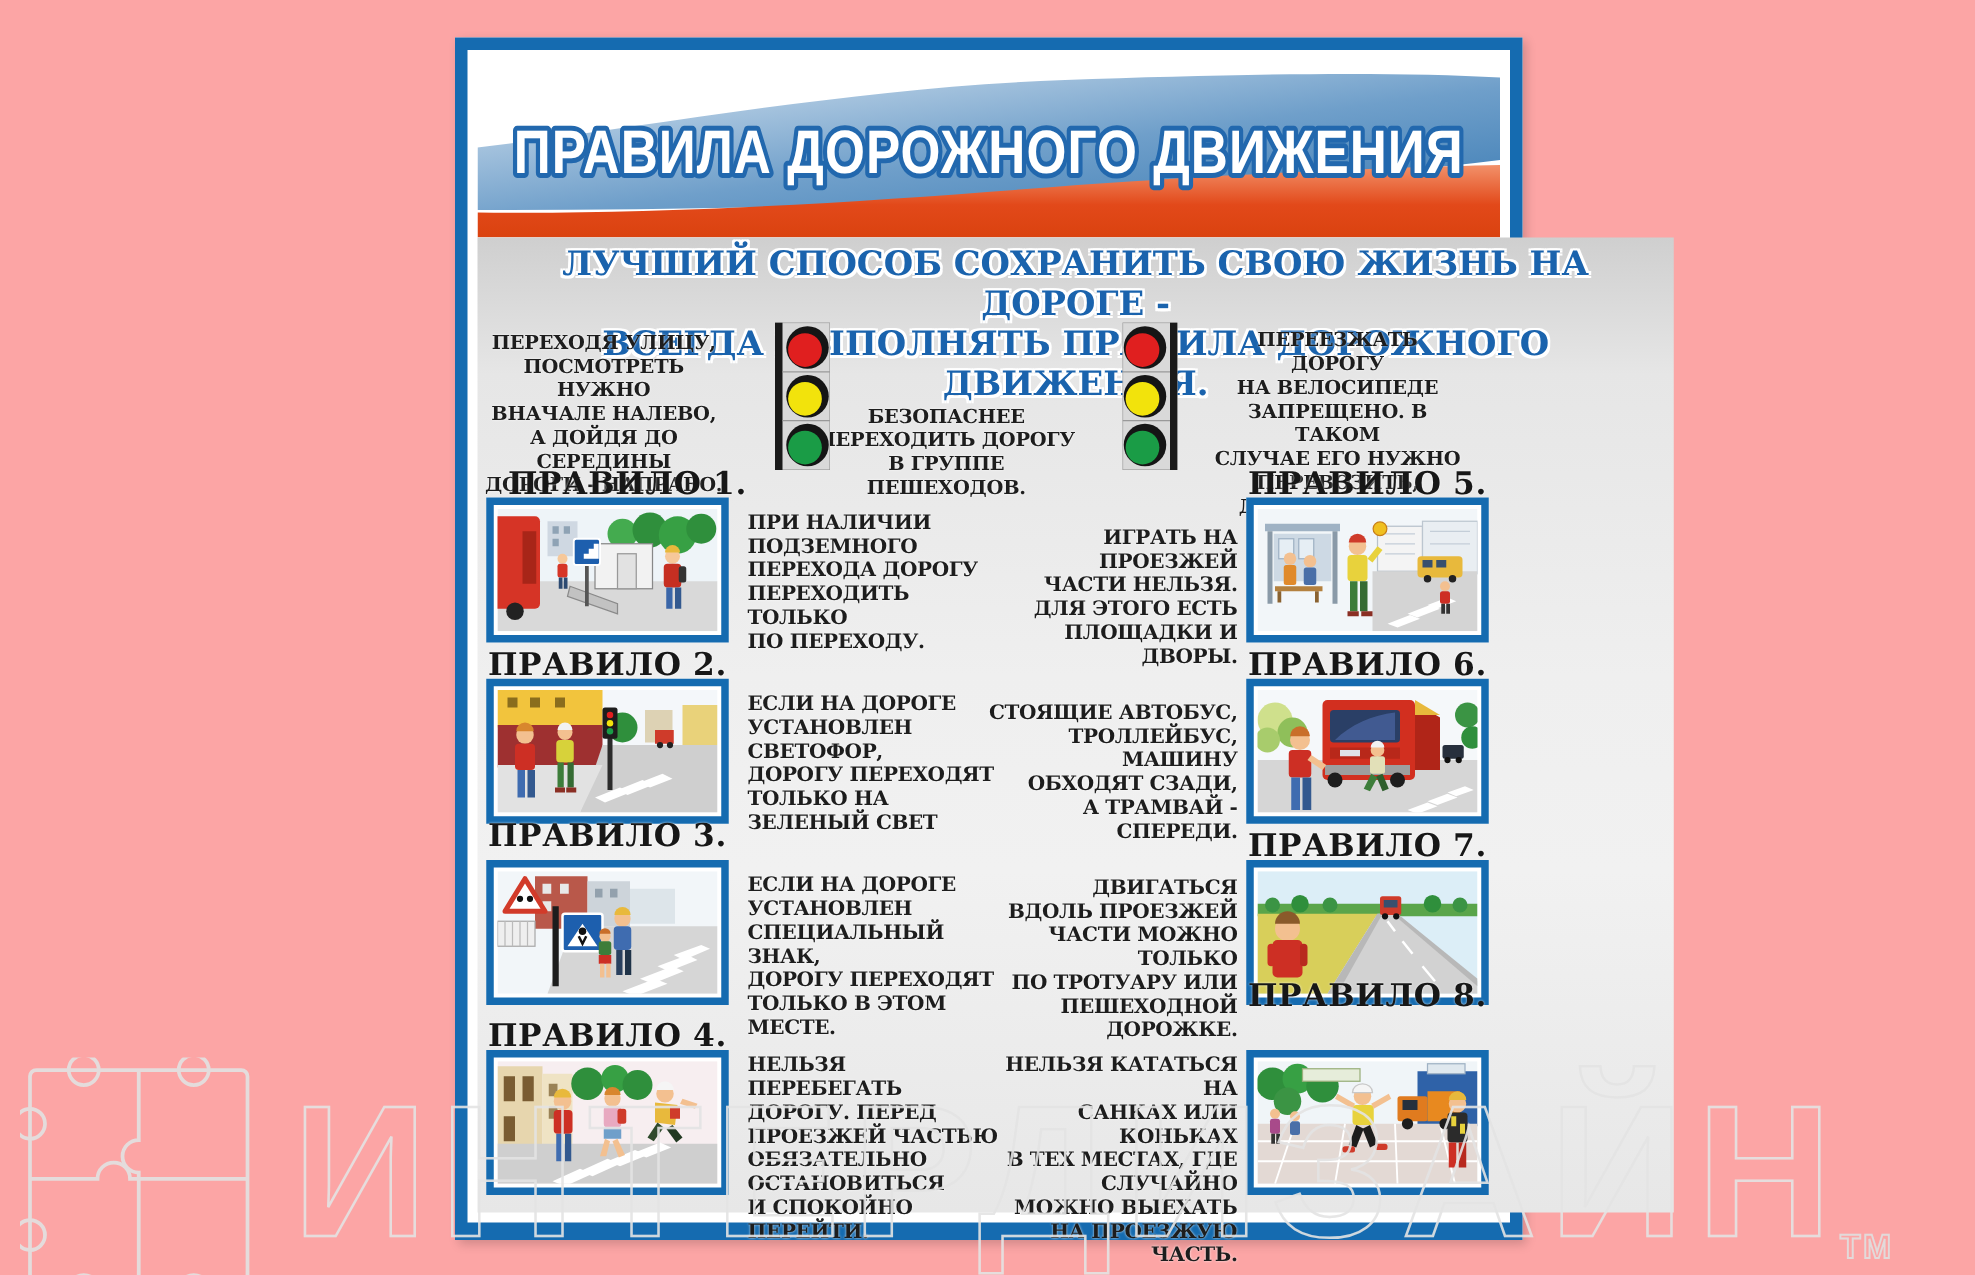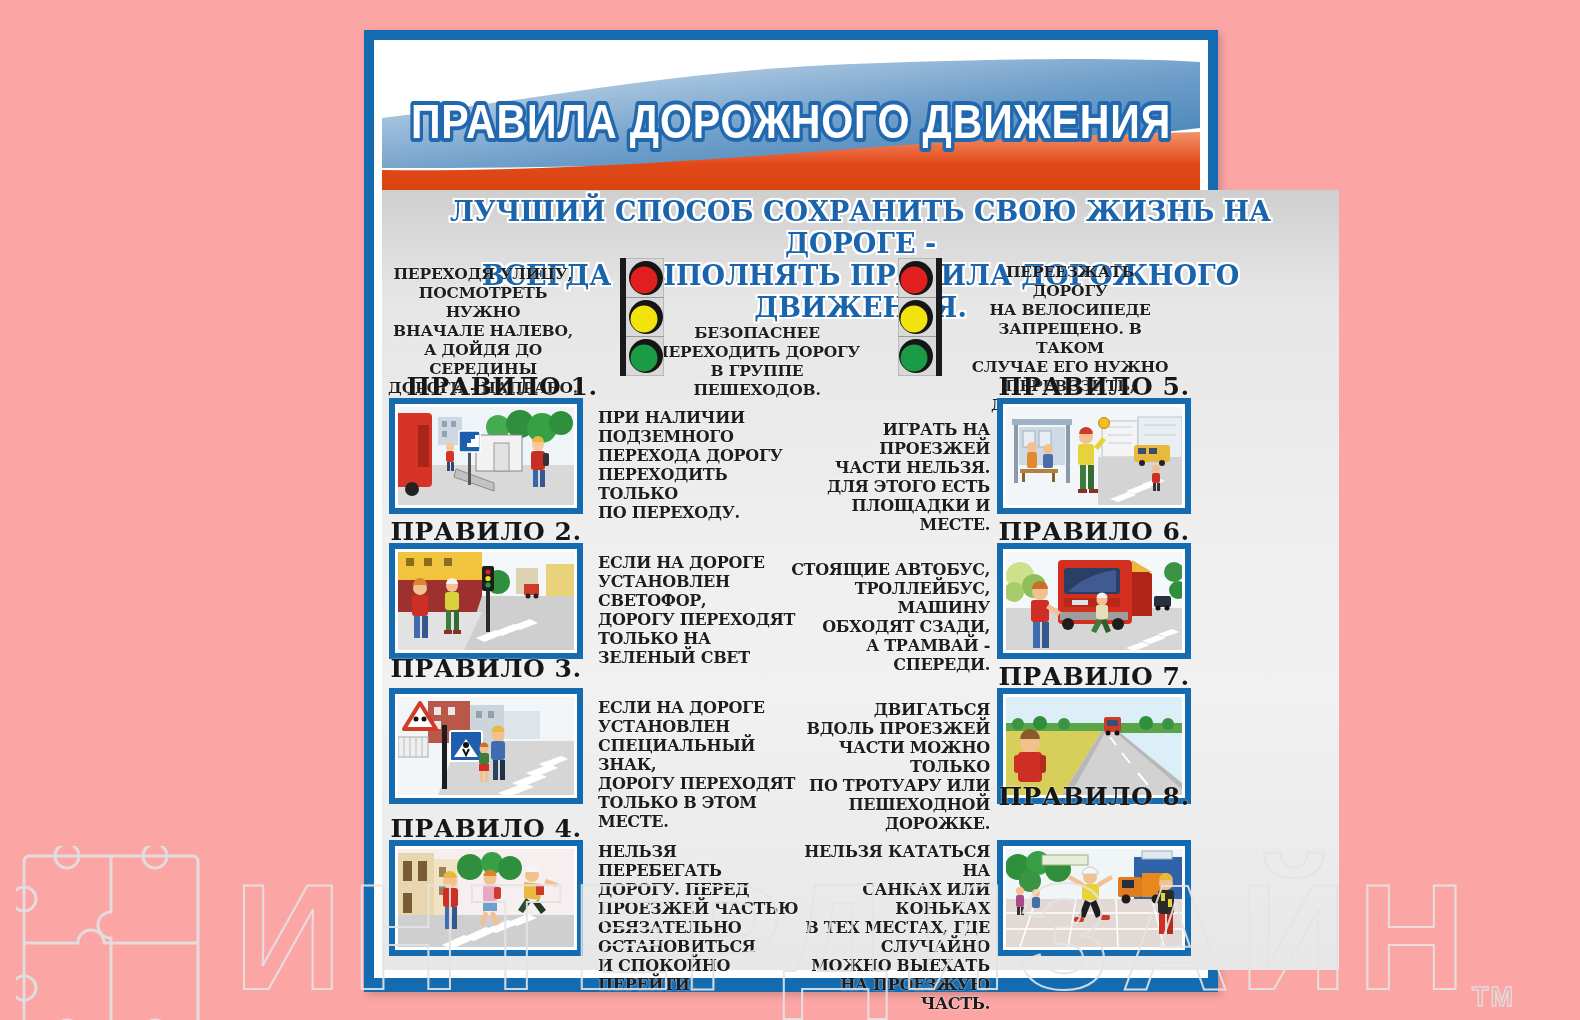--- a/index.html
+++ b/index.html
@@ -378,21 +378,21 @@
               <circle cx="98" cy="16" r="5.5" fill="#f0c020" stroke="#c87f17"></circle>
               <circle cx="150" cy="62" r="4" fill="#f3c090"></circle>
                 <rect x="146" y="66" width="8" height="10" rx="2" fill="#cd2f24"></rect>
                 <rect x="147" y="76" width="3" height="8" fill="#333"></rect>
                 <rect x="151" y="76" width="3" height="8" fill="#333"></rect>
             </svg>
           </div>
           <div class="rule-text rtext" style="left:406px; top:230px;">ИГРАТЬ НА ПРОЕЗЖЕЙ
 ЧАСТИ НЕЛЬЗЯ.
 ДЛЯ ЭТОГО ЕСТЬ
-ПЛОЩАДКИ И МЕСТЕ.</div>
+ПЛОЩАДКИ И ДВОРЫ.</div>
         </div>
 
         <div class="col-r">
           <div class="rule-label" style="top:327px;">ПРАВИЛО 6.</div>
           <div class="rule-frame" style="top:353px;">
             <svg viewBox="0 0 176 98" preserveAspectRatio="none">
               <rect width="176" height="98" fill="#f5f8fa"></rect>
               <circle cx="14" cy="24" r="14" fill="#cfe08c"></circle>
                 <circle cx="28" cy="34" r="12" fill="#8fbf5a"></circle>
                 <circle cx="8" cy="40" r="10" fill="#a8cc6c"></circle>

